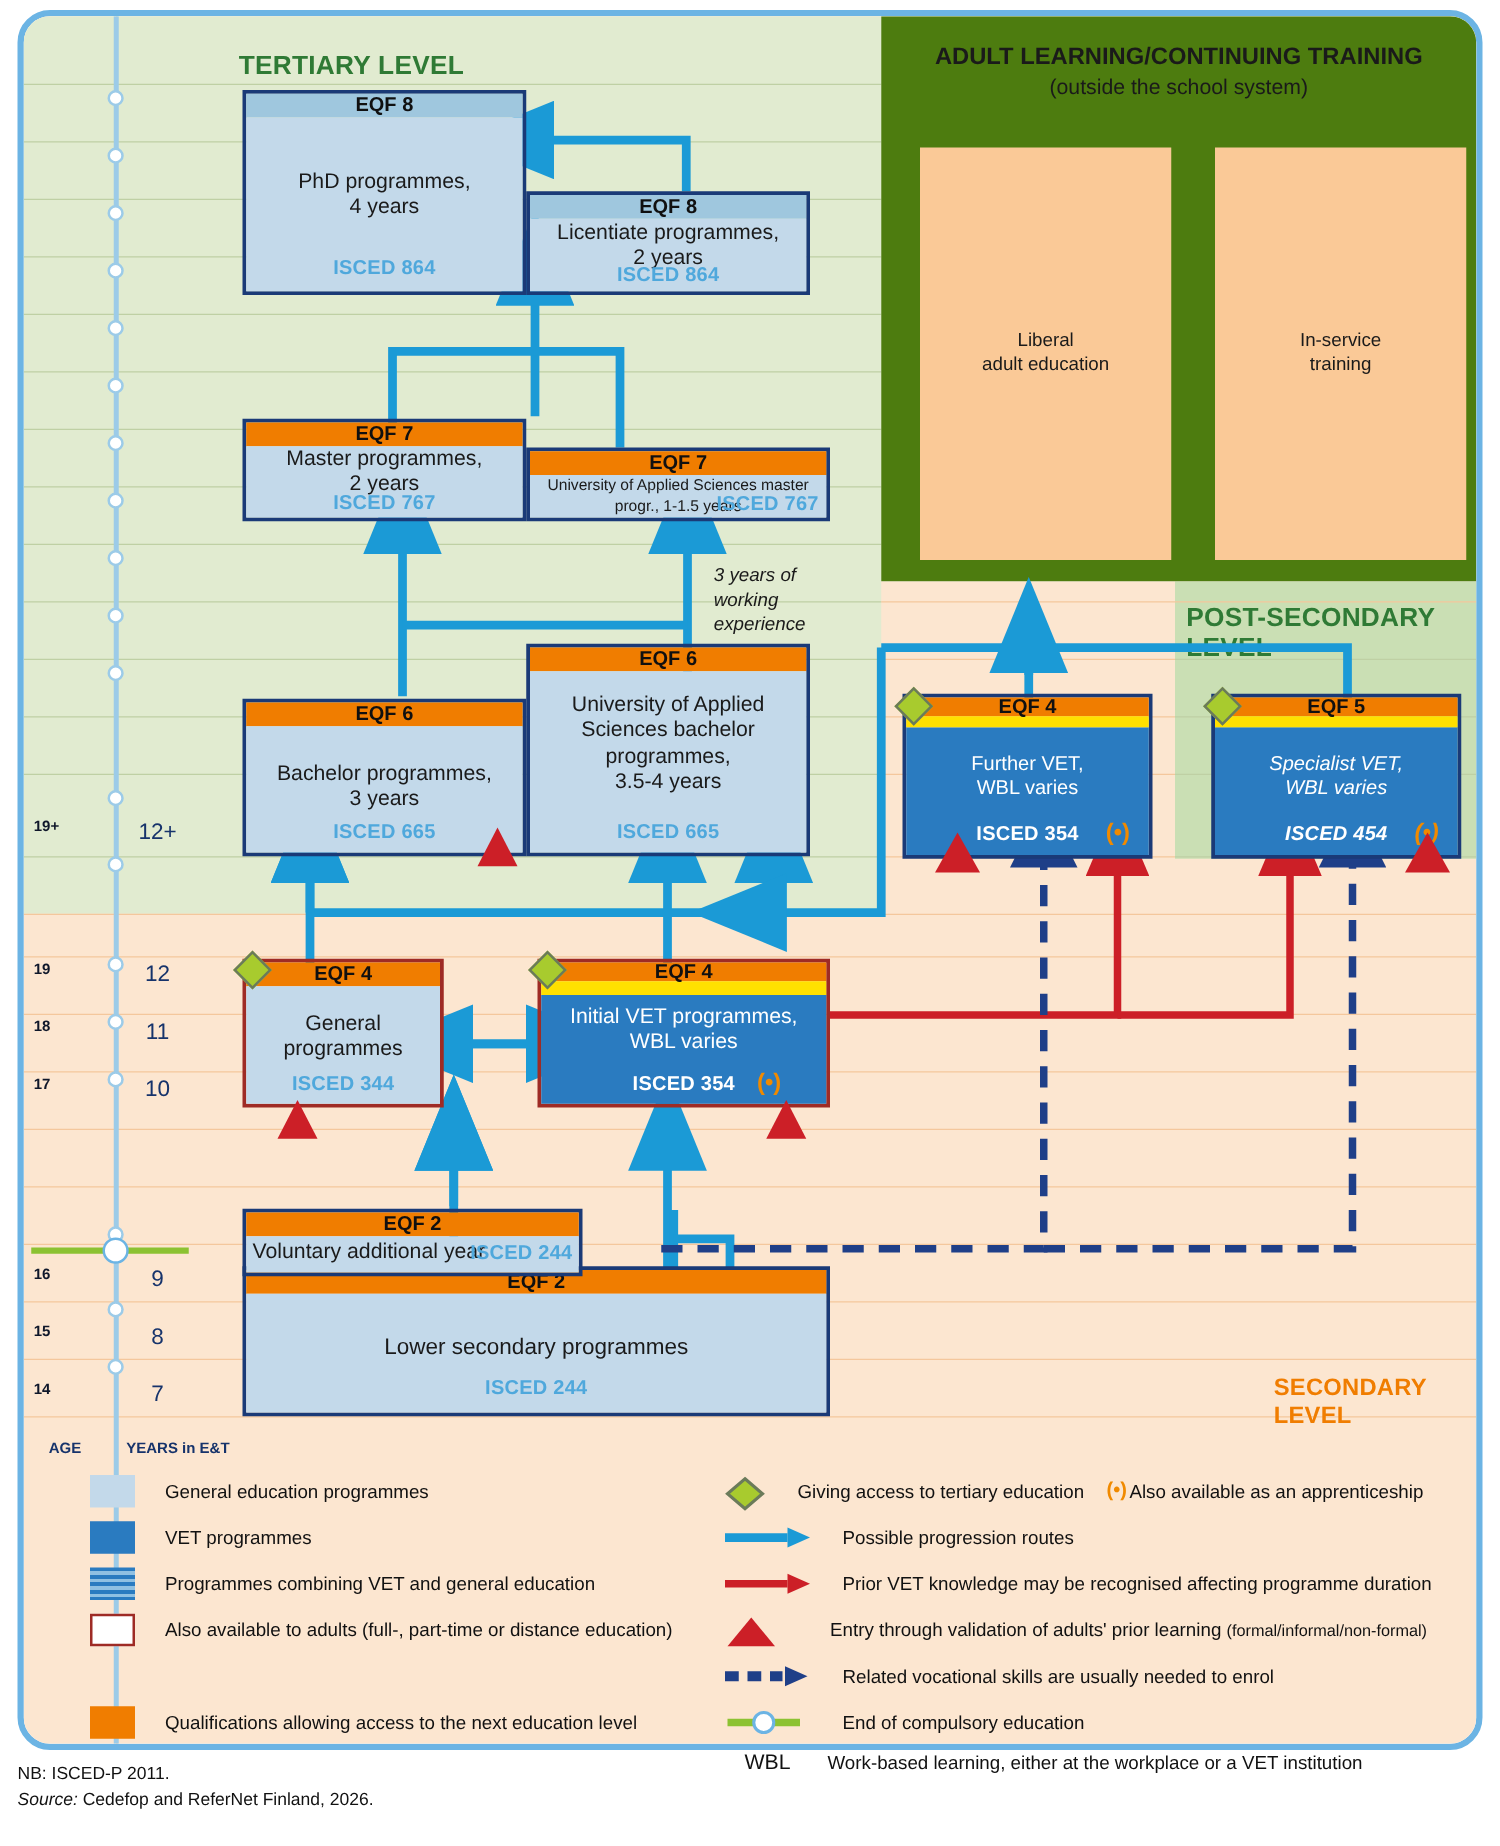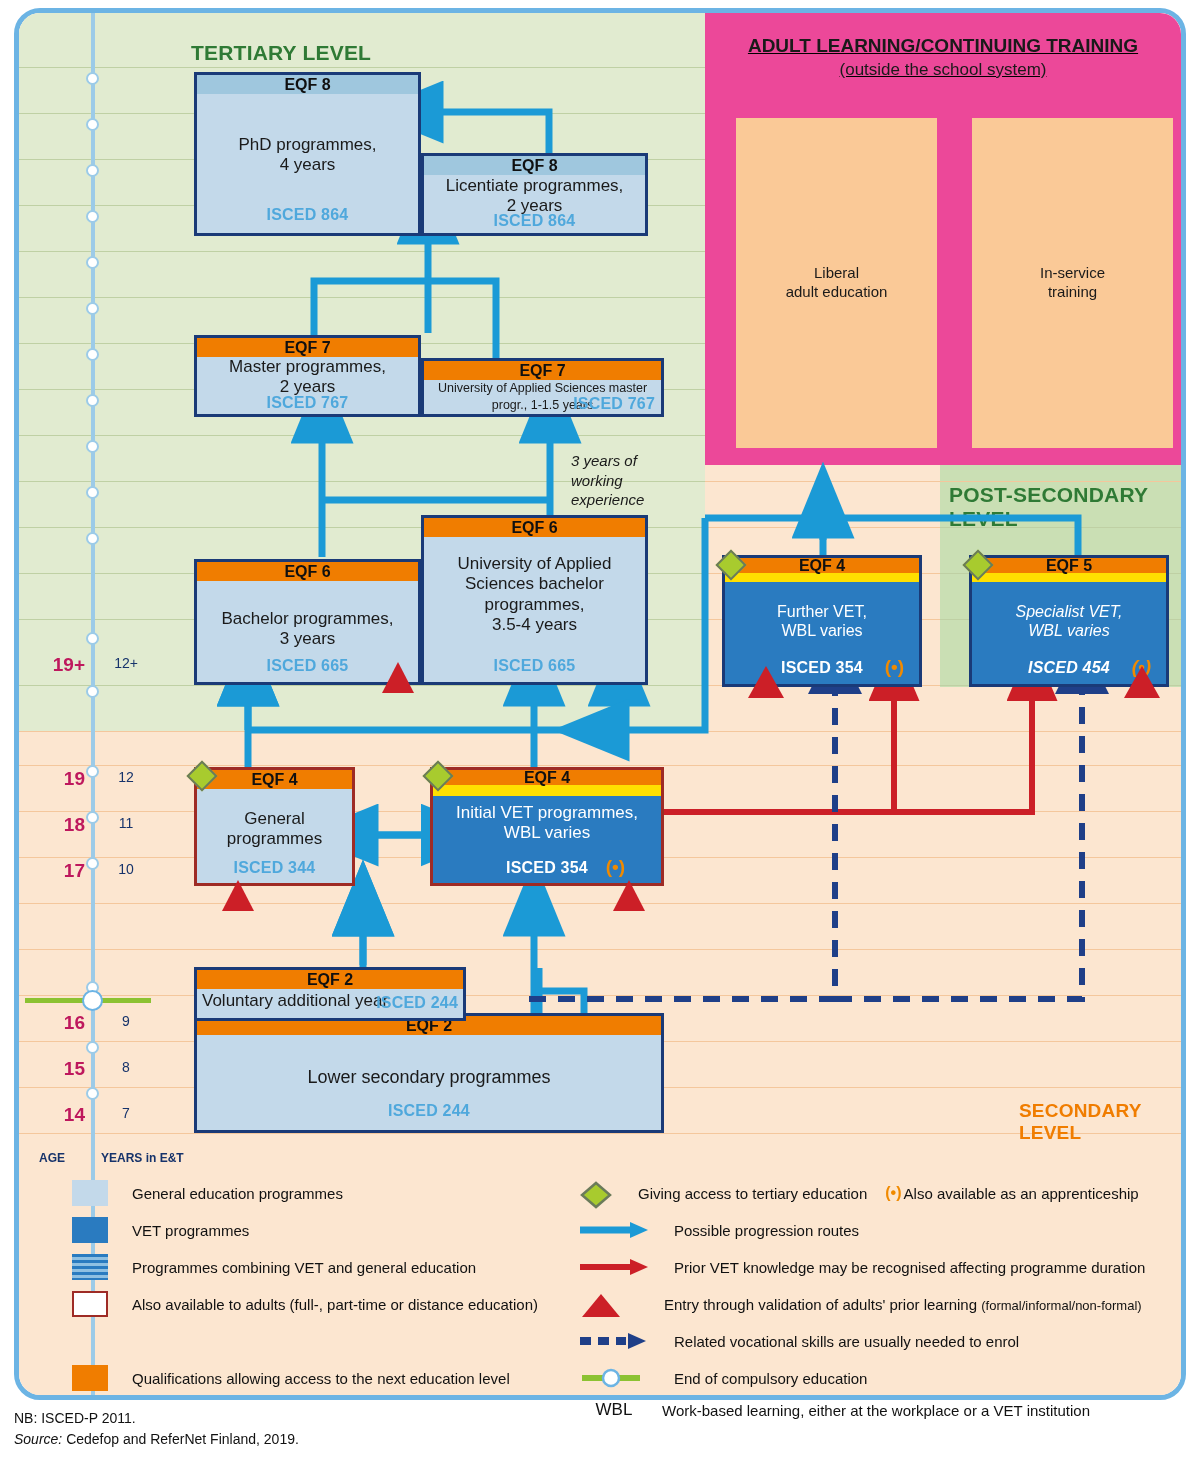--- a/index.html
+++ b/index.html
@@ -28,35 +28,35 @@
   
   .colsep { position:absolute; width:1px; background:#C9D8B2; }
 
   
   .lvl-cap { position:absolute; font-weight:bold; letter-spacing:.2px; }
   .lvl-tertiary { color:#2F7A35; font-size:21px; }
   .lvl-post     { color:#2F7A35; font-size:21px; }
   .lvl-secondary{ color:#F07D00; font-size:19px; }
 
   
-  #adult { position:absolute; background:#ec4899;text-decoration:underline; }
+  #adult { position:absolute; background:#4d7c0f; }
   #adult .t1 { text-align:center; font-size:19px; font-weight:bold; color:#1A1A1A; }
   #adult .t2 { text-align:center; font-size:17px; color:#1A1A1A; }
   .adultbox { position:absolute; background:#FAC997; display:flex; align-items:center;
               justify-content:center; text-align:center; font-size:15px; color:#1A1A1A; line-height:1.25; }
 
   
   .axis-line { position:absolute; width:4px; background:#9CCBE8; }
   .axis-dot  { position:absolute; width:13px; height:13px; border-radius:50%;
                background:#fff; border:2.5px solid #9CCBE8; }
   .axis-dot-big { position:absolute; width:21px; height:21px; border-radius:50%;
                background:#fff; border:2.5px solid #6CB4E4; z-index:6; }
   .compline { position:absolute; height:5px; background:#8CC232; }
-  .age-num   { position:absolute; font-size:19px; font-weight:bold; color:#be185d; text-align:right; }
-  .yr-num    { position:absolute; font-size:14px; color:#16336B; text-align:center; }
+  .age-num   { position:absolute; font-size:12px; font-weight:bold; color:#0f172a; text-align:left; }
+  .yr-num    { position:absolute; font-size:18px; color:#16336B; text-align:center; }
   .axis-lab  { position:absolute; font-size:12px; font-weight:bold; color:#16336B; }
 
   
   .box { position:absolute; border:3px solid #1A3A77; z-index:5; }
   .box.adultborder { border-color:#9E2B25; }
   .box .hdr { width:100%; font-size:16px; font-weight:bold; color:#101010;
               text-align:center; line-height:1.5; }
   .hdr-plain { background:#9FC7DE; }
   .hdr-orange{ background:#F07D00; }
   .yellowbar { width:100%; background:#FFE000; }
@@ -455,14 +455,14 @@
     <span class="lg-txt" style="margin-left:60px;">End of compulsory education</span>
   </div>
   <div class="lg-row" style="left:564px;top:234px;">
     <span class="lg-wbl">WBL</span>
     <span class="lg-txt" style="margin-left:12px;">Work-based learning, either at the workplace or a VET institution</span>
   </div>
 </div>
 
 <div id="footer">
   <div><span>NB:</span><span> ISCED-P 2011.</span></div>
-  <div><i>Source:</i><span> Cedefop and ReferNet Finland, 2019.</span></div>
+  <div><i>Source:</i><span> Cedefop and ReferNet Finland, 2026.</span></div>
 </div>
 
 </body></html>

